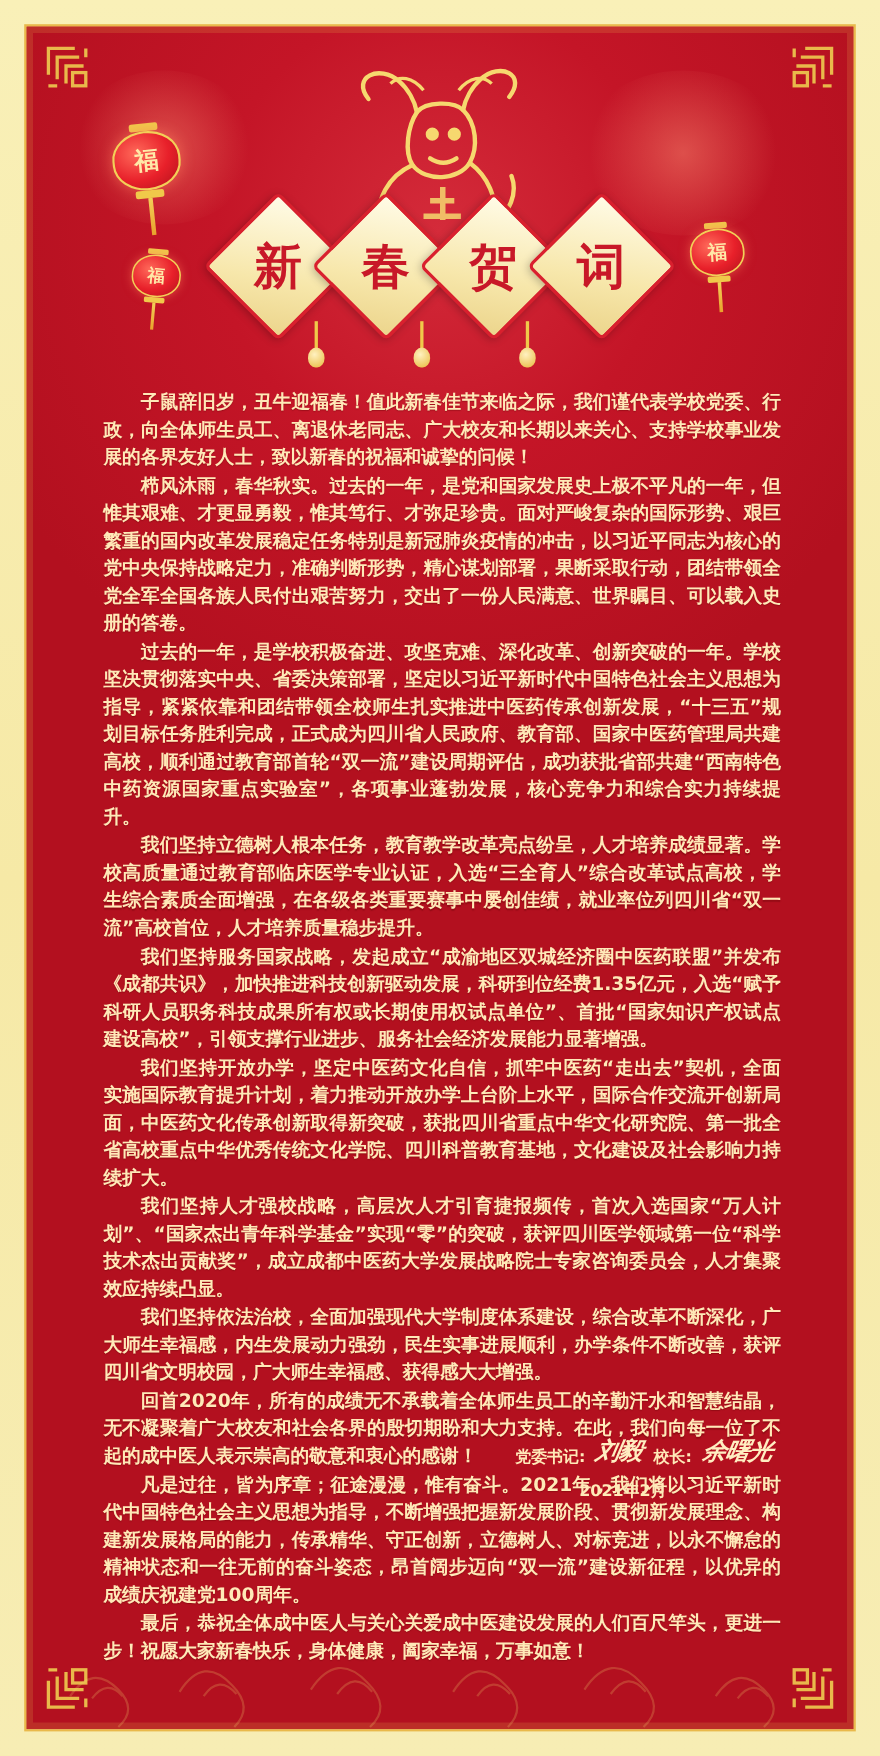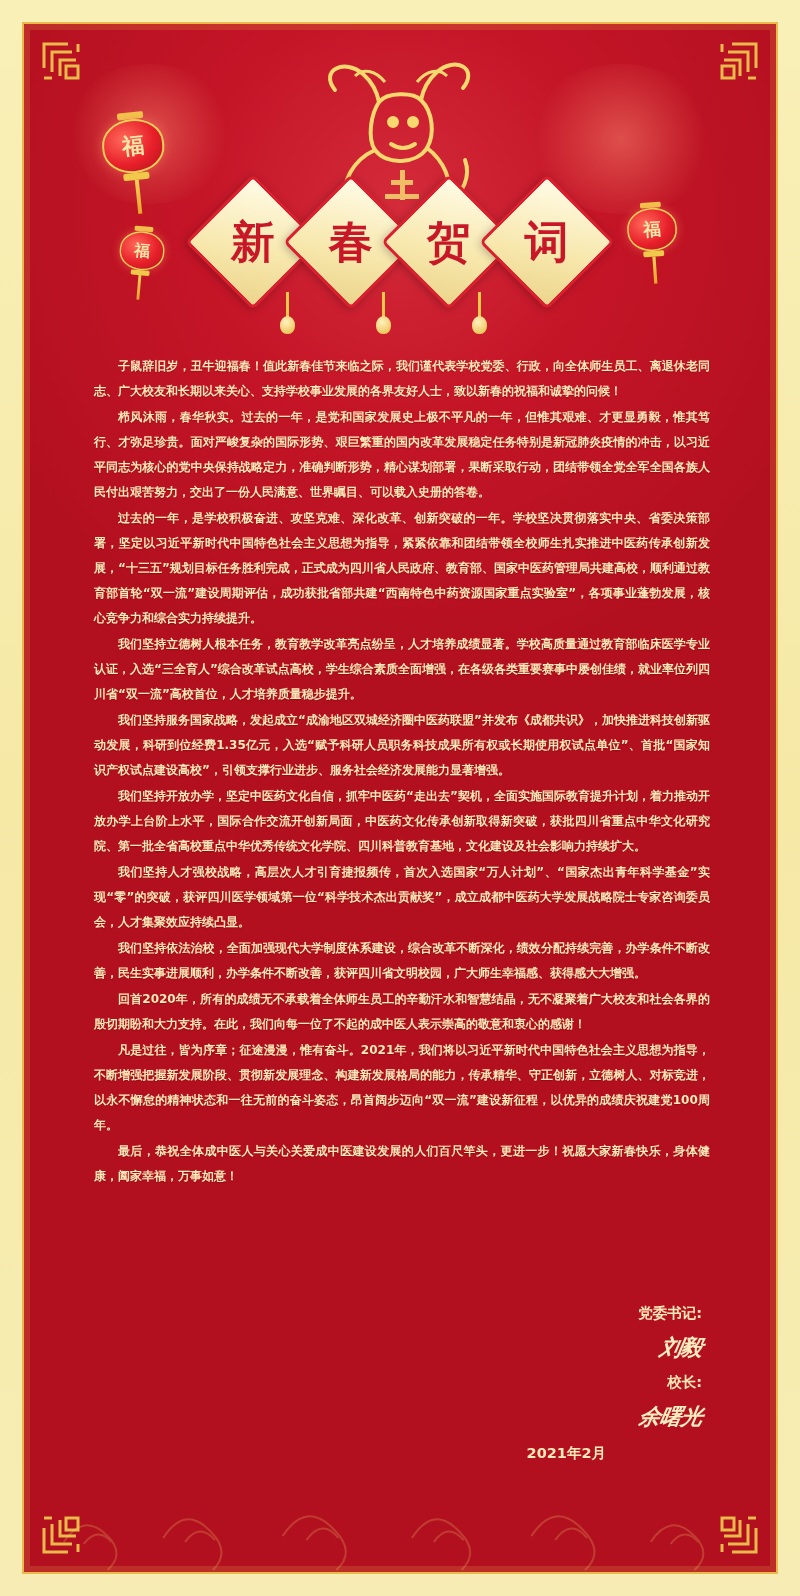--- a/index.html
+++ b/index.html
@@ -114,38 +114,38 @@
     content: ""; position: absolute; left: -6px; top: 24px;
     width: 15px; height: 18px; border-radius: 50% 50% 45% 45%;
     background: radial-gradient(circle at 40% 35%, #fff1c0, #e8b93c);
   }
 
   
   .content {
     position: absolute; left: 70px; top: 330px; width: 616px;
     color: #ffe9b8;
     font-family: "DejaVu Sans", "Liberation Sans", sans-serif;
-    font-size: 12px;
+    font-size: 17px;
     line-height: 25px;
     text-align: justify;
     text-shadow: 0 1px 1px rgba(90,0,0,.35);
     font-weight: bold;
   }
   .content p { margin: 0 0 1px 0; text-indent: 2em; }
 
   
   .signature {
     position: absolute; right: 74px; top: 1280px;
     width: 400px; text-align: right;
     color: #ffe9b8; font-weight: bold;
     font-family: "DejaVu Sans", "Liberation Sans", sans-serif;
   }
   .sigline {
     display: flex; justify-content: flex-end; align-items: flex-end;
-    gap: 10px; font-size: 14.5px; flex-direction: column;
+    gap: 10px; font-size: 14.5px;
   }
   .hand {
     font-family: "DejaVu Serif", serif;
     font-style: italic;
     font-size: 22px;
     color: #ffeec2;
     transform: skewX(-10deg);
     letter-spacing: -1px;
   }
   .sigdate { margin-top: 12px; margin-right: 96px; font-size: 14.5px; }
@@ -288,21 +288,21 @@
     </div>
 
     <div class="content">
       <p>子鼠辞旧岁，丑牛迎福春！值此新春佳节来临之际，我们谨代表学校党委、行政，向全体师生员工、离退休老同志、广大校友和长期以来关心、支持学校事业发展的各界友好人士，致以新春的祝福和诚挚的问候！</p>
       <p>栉风沐雨，春华秋实。过去的一年，是党和国家发展史上极不平凡的一年，但惟其艰难、才更显勇毅，惟其笃行、才弥足珍贵。面对严峻复杂的国际形势、艰巨繁重的国内改革发展稳定任务特别是新冠肺炎疫情的冲击，以习近平同志为核心的党中央保持战略定力，准确判断形势，精心谋划部署，果断采取行动，团结带领全党全军全国各族人民付出艰苦努力，交出了一份人民满意、世界瞩目、可以载入史册的答卷。</p>
       <p>过去的一年，是学校积极奋进、攻坚克难、深化改革、创新突破的一年。学校坚决贯彻落实中央、省委决策部署，坚定以习近平新时代中国特色社会主义思想为指导，紧紧依靠和团结带领全校师生扎实推进中医药传承创新发展，“十三五”规划目标任务胜利完成，正式成为四川省人民政府、教育部、国家中医药管理局共建高校，顺利通过教育部首轮“双一流”建设周期评估，成功获批省部共建“西南特色中药资源国家重点实验室”，各项事业蓬勃发展，核心竞争力和综合实力持续提升。</p>
       <p>我们坚持立德树人根本任务，教育教学改革亮点纷呈，人才培养成绩显著。学校高质量通过教育部临床医学专业认证，入选“三全育人”综合改革试点高校，学生综合素质全面增强，在各级各类重要赛事中屡创佳绩，就业率位列四川省“双一流”高校首位，人才培养质量稳步提升。</p>
       <p>我们坚持服务国家战略，发起成立“成渝地区双城经济圈中医药联盟”并发布《成都共识》，加快推进科技创新驱动发展，科研到位经费1.35亿元，入选“赋予科研人员职务科技成果所有权或长期使用权试点单位”、首批“国家知识产权试点建设高校”，引领支撑行业进步、服务社会经济发展能力显著增强。</p>
       <p>我们坚持开放办学，坚定中医药文化自信，抓牢中医药“走出去”契机，全面实施国际教育提升计划，着力推动开放办学上台阶上水平，国际合作交流开创新局面，中医药文化传承创新取得新突破，获批四川省重点中华文化研究院、第一批全省高校重点中华优秀传统文化学院、四川科普教育基地，文化建设及社会影响力持续扩大。</p>
       <p>我们坚持人才强校战略，高层次人才引育捷报频传，首次入选国家“万人计划”、“国家杰出青年科学基金”实现“零”的突破，获评四川医学领域第一位“科学技术杰出贡献奖”，成立成都中医药大学发展战略院士专家咨询委员会，人才集聚效应持续凸显。</p>
-      <p>我们坚持依法治校，全面加强现代大学制度体系建设，综合改革不断深化，绩效分配持续完善，办学条件不断改善，民生实事进展顺利，办学条件不断改善，获评四川省文明校园，广大师生幸福感、获得感大大增强。</p>
+      <p>我们坚持依法治校，全面加强现代大学制度体系建设，综合改革不断深化，广大师生幸福感，内生发展动力强劲，民生实事进展顺利，办学条件不断改善，获评四川省文明校园，广大师生幸福感、获得感大大增强。</p>
       <p>回首2020年，所有的成绩无不承载着全体师生员工的辛勤汗水和智慧结晶，无不凝聚着广大校友和社会各界的殷切期盼和大力支持。在此，我们向每一位了不起的成中医人表示崇高的敬意和衷心的感谢！</p>
       <p>凡是过往，皆为序章；征途漫漫，惟有奋斗。2021年，我们将以习近平新时代中国特色社会主义思想为指导，不断增强把握新发展阶段、贯彻新发展理念、构建新发展格局的能力，传承精华、守正创新，立德树人、对标竞进，以永不懈怠的精神状态和一往无前的奋斗姿态，昂首阔步迈向“双一流”建设新征程，以优异的成绩庆祝建党100周年。</p>
       <p>最后，恭祝全体成中医人与关心关爱成中医建设发展的人们百尺竿头，更进一步！祝愿大家新春快乐，身体健康，阖家幸福，万事如意！</p>
     </div>
 
     <div class="signature">
       <div class="sigline">
         <span>党委书记:</span>
         <span class="hand">刘毅</span>
         <span>校长:</span>

